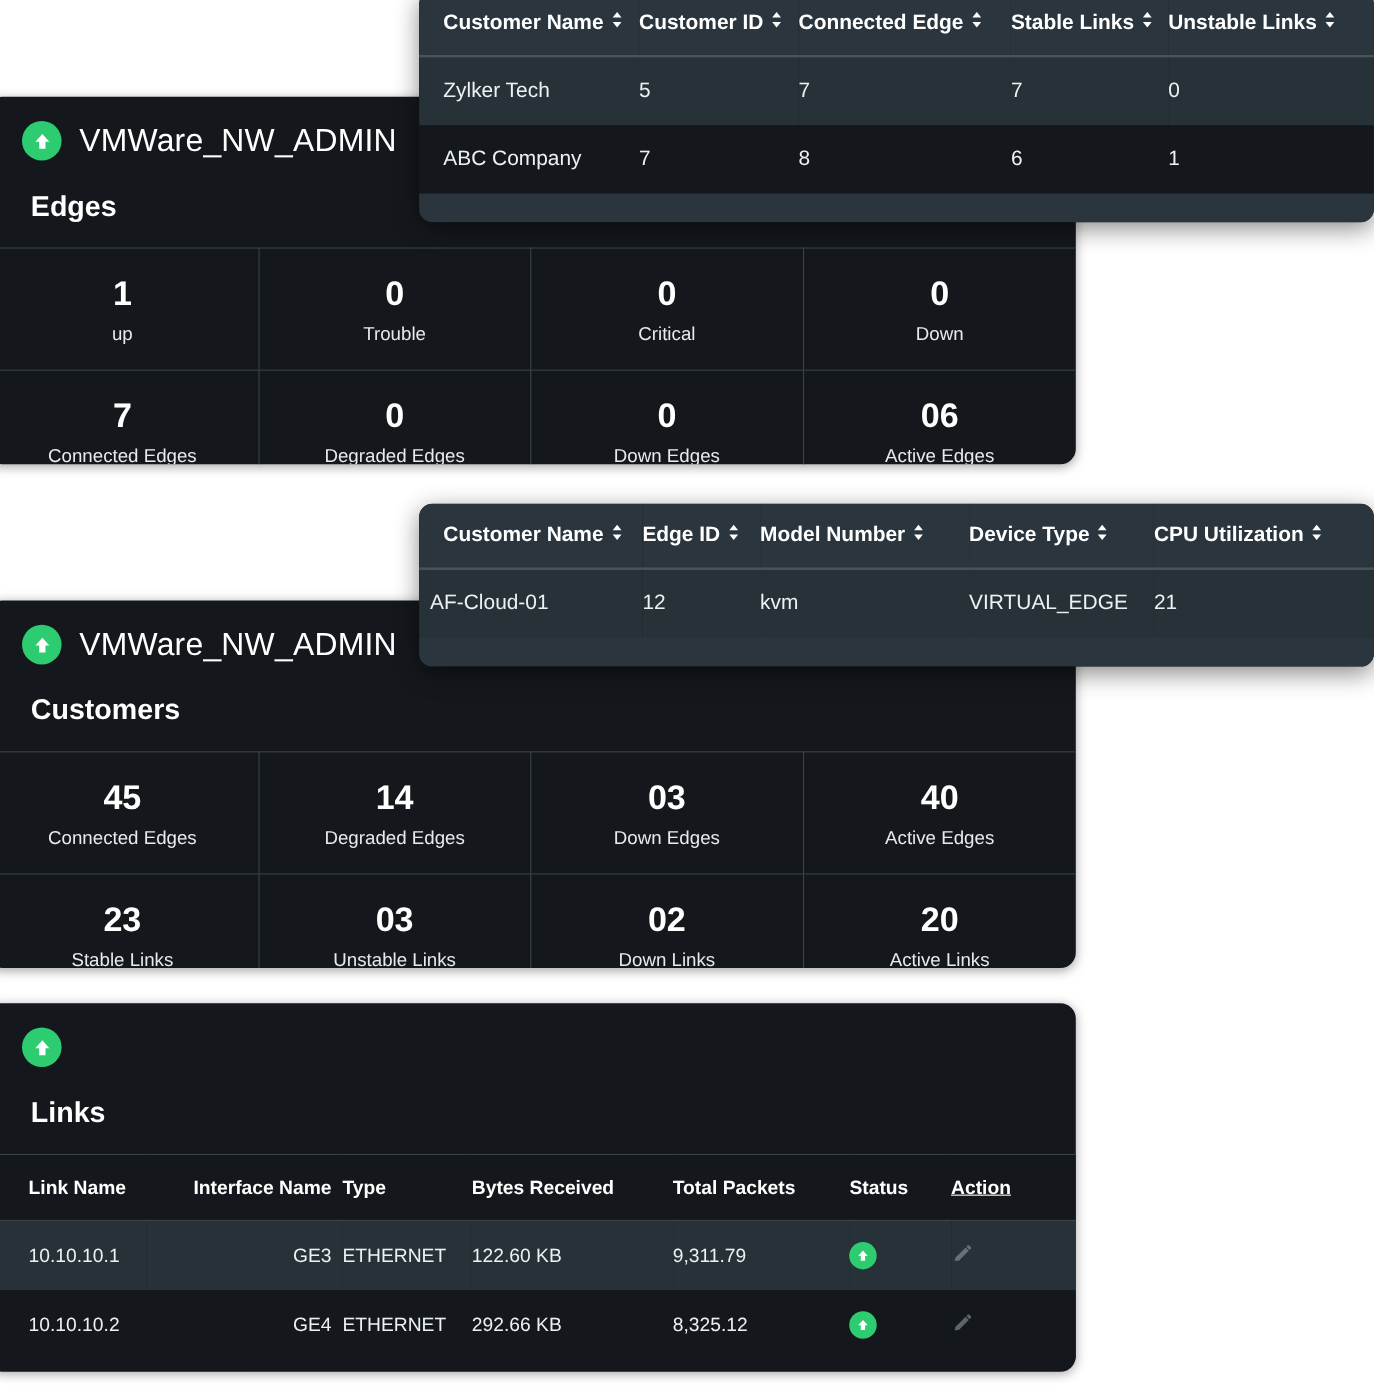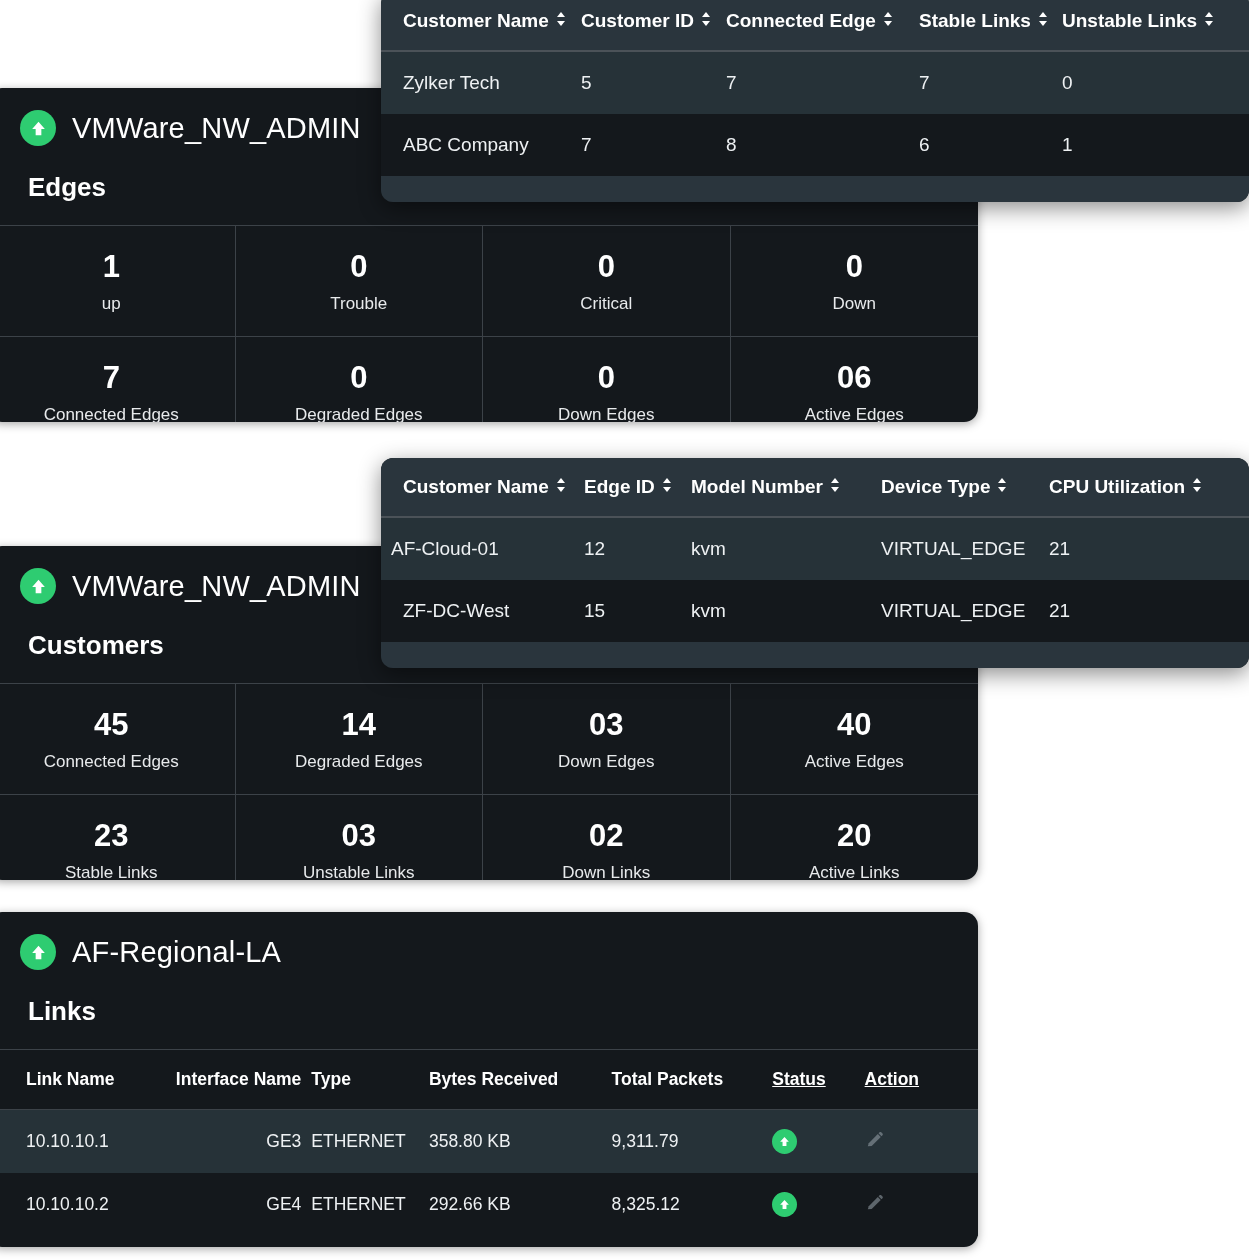--- a/index.html
+++ b/index.html
@@ -93,21 +93,21 @@
     white-space: nowrap;
     vertical-align: middle;
   }
   .links-table tbody tr:nth-child(odd) td { background: #263238; }
   .links-table tbody tr:nth-child(even) td { background: #14181c; }
   .links-table th.c-link,  .links-table td.c-link  { padding-left: 38px; width: 138px; }
   .links-table th.c-iface, .links-table td.c-iface { width: 170px; text-align: right; }
   .links-table th.c-type,  .links-table td.c-type  { width: 112px; }
   .links-table th.c-bytes, .links-table td.c-bytes { width: 174px; }
   .links-table th.c-pkts,  .links-table td.c-pkts  { width: 153px; }
-  .links-table th.c-status,.links-table td.c-status{ width: 88px; text-decoration: underline; }
+  .links-table th.c-status,.links-table td.c-status{ width: 88px; }
   .links-table th.c-action,.links-table td.c-action{ width: 108px; text-decoration: underline; }
   .status-dot {
     width: 25px; height: 25px; border-radius: 50%;
     background: #2ecc71;
     display: inline-flex; align-items: center; justify-content: center;
   }
   .pencil { display: inline-block; opacity: .55; }
 
   
   .float-table {
@@ -245,21 +245,20 @@
   </div>
 
   <div class="card" style="left:-12px; top:912px; width:990px; height:335px;">
     <div class="card-head">
       <div class="card-title-row">
         <span class="up-badge">
           <svg width="19" height="19" viewBox="0 0 24 24" aria-hidden="true">
             <path d="M12 3.5 L20 12.5 L15.6 12.5 L15.6 20.5 L8.4 20.5 L8.4 12.5 L4 12.5 Z" fill="#ffffff"></path>
           </svg>
         </span>
-        <span class="entity-name">AF-Regional-LA</span>
       </div>
       <div class="section-name">Links</div>
     </div>
 
     <table class="links-table">
       <thead>
         <tr>
           <th class="c-link">Link Name</th>
           <th class="c-iface">Interface Name</th>
           <th class="c-type">Type</th>
@@ -267,21 +266,21 @@
           <th class="c-pkts">Total Packets</th>
           <th class="c-status">Status</th>
           <th class="c-action">Action</th>
         </tr>
       </thead>
       <tbody>
         <tr>
           <td class="c-link">10.10.10.1</td>
           <td class="c-iface">GE3</td>
           <td class="c-type">ETHERNET</td>
-          <td class="c-bytes">358.80 KB</td>
+          <td class="c-bytes">122.60 KB</td>
           <td class="c-pkts">9,311.79</td>
           <td class="c-status">
             <span class="status-dot">
               <svg width="13" height="13" viewBox="0 0 24 24" aria-hidden="true">
                 <path d="M12 3.5 L20 12.5 L15.6 12.5 L15.6 20.5 L8.4 20.5 L8.4 12.5 L4 12.5 Z" fill="#ffffff"></path>
               </svg>
             </span>
           </td>
           <td class="c-action">
             <span class="pencil">
@@ -465,25 +464,18 @@
         </tr>
       </thead>
       <tbody>
         <tr>
           <td style="padding-left:10px">AF-Cloud-01</td>
           <td>12</td>
           <td>kvm</td>
           <td>VIRTUAL_EDGE</td>
           <td>21</td>
         </tr>
-        <tr>
-          <td style="padding-left:22px">ZF-DC-West</td>
-          <td>15</td>
-          <td>kvm</td>
-          <td>VIRTUAL_EDGE</td>
-          <td>21</td>
-        </tr>
       </tbody>
     </table>
     <div class="ftab-foot"></div>
   </div>
 
 </div>
 
 </body></html>

